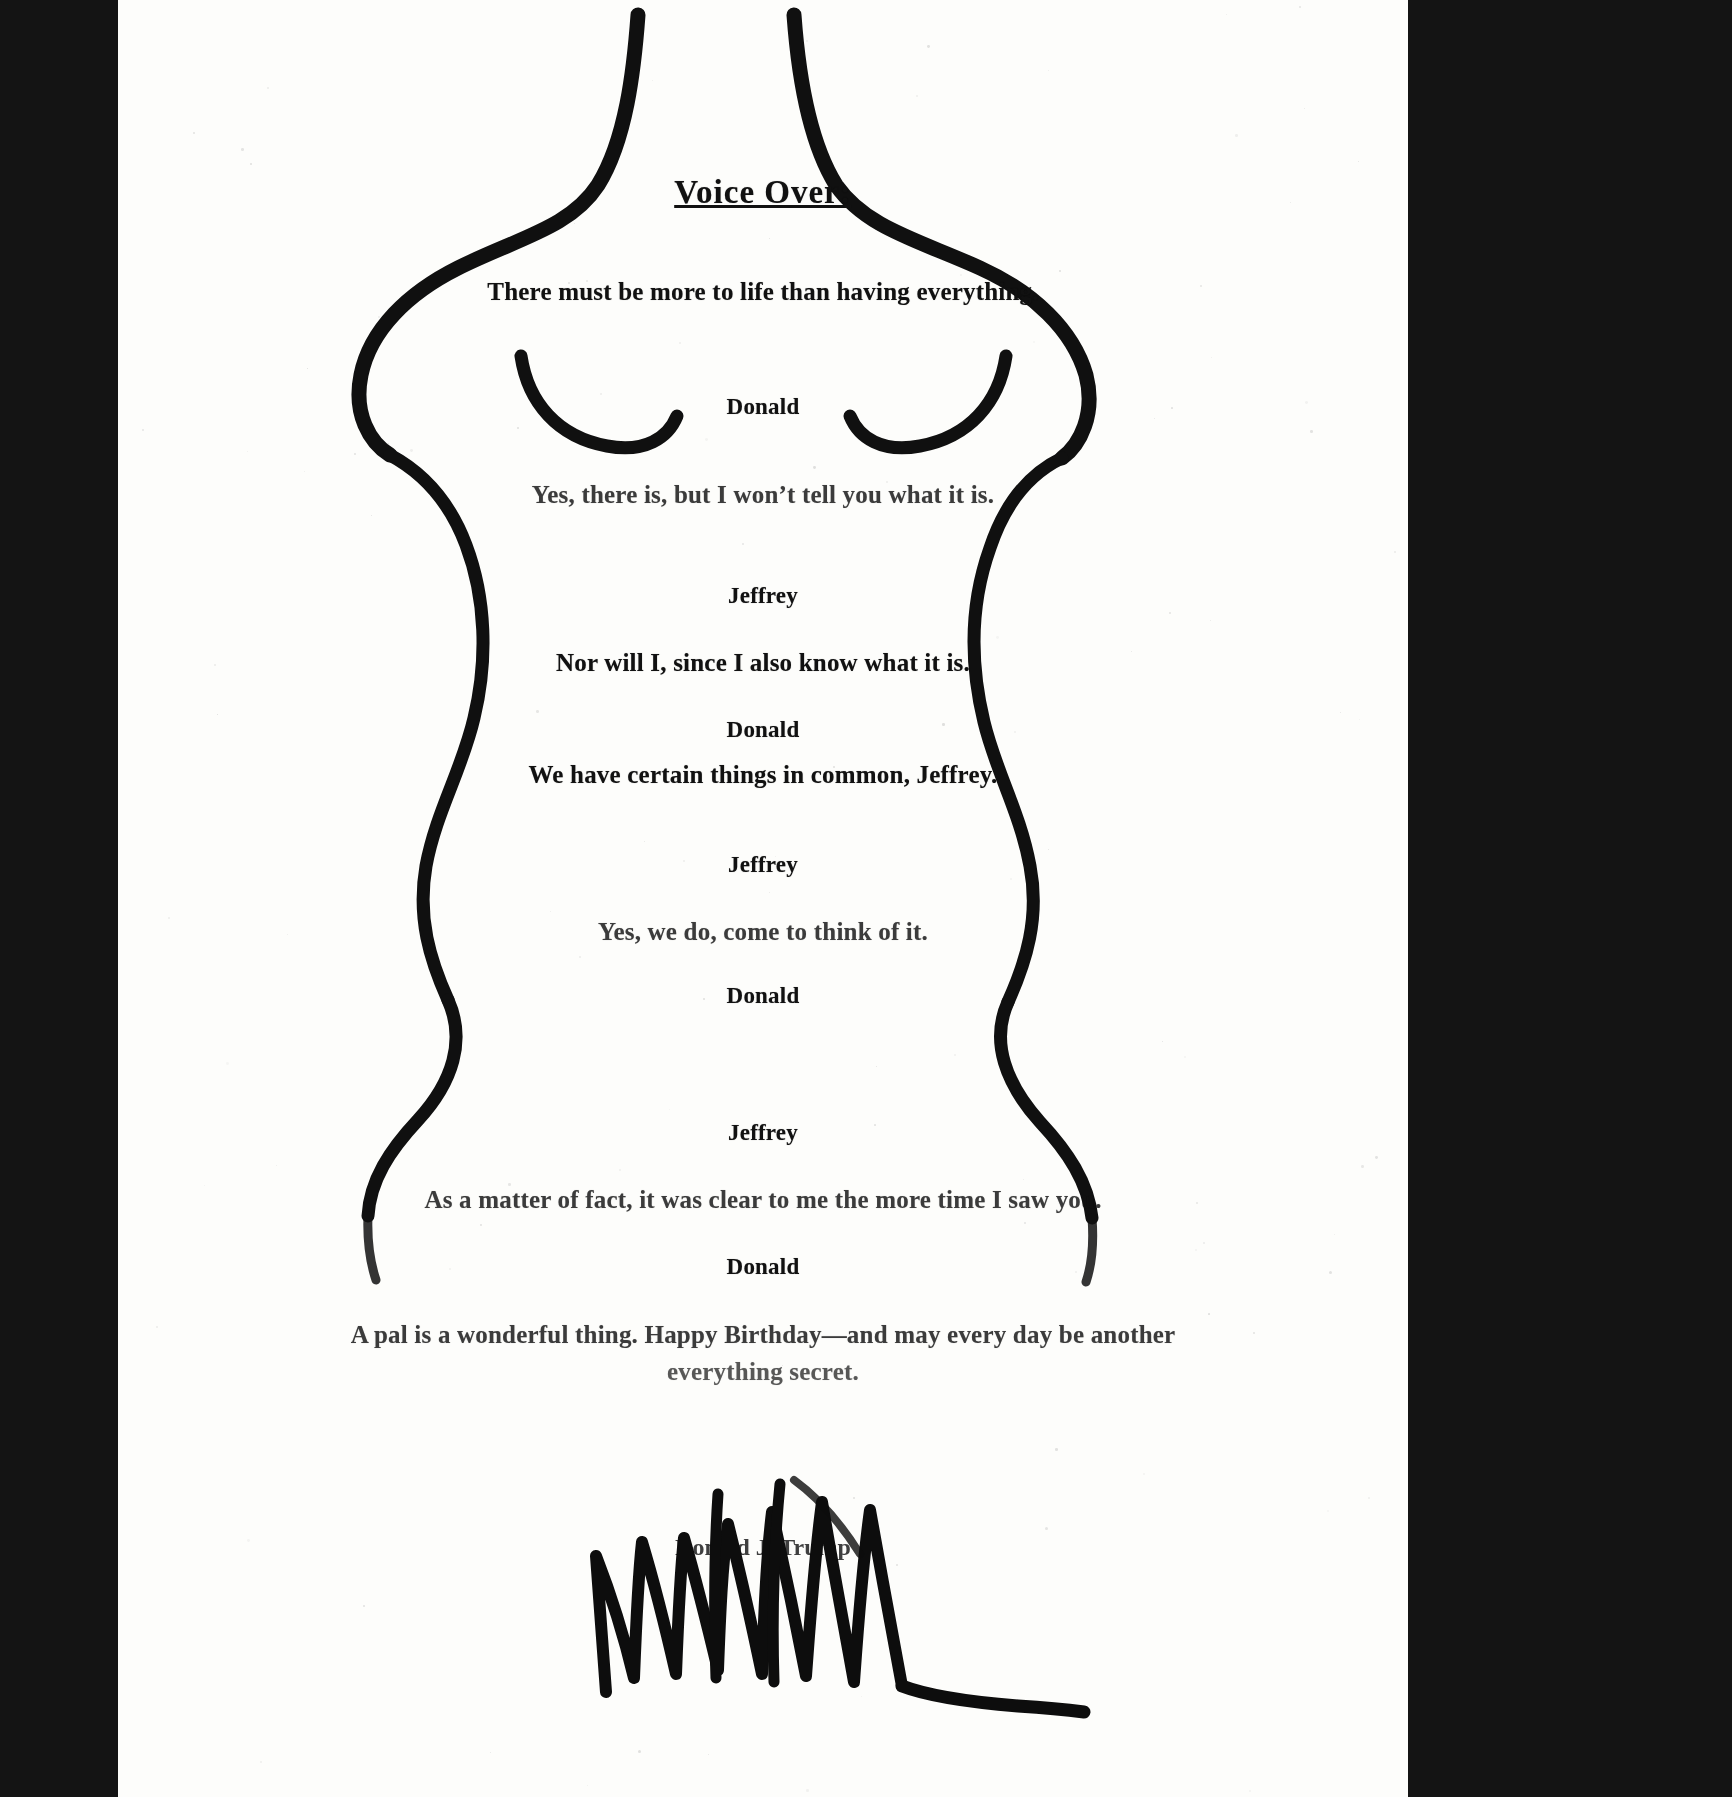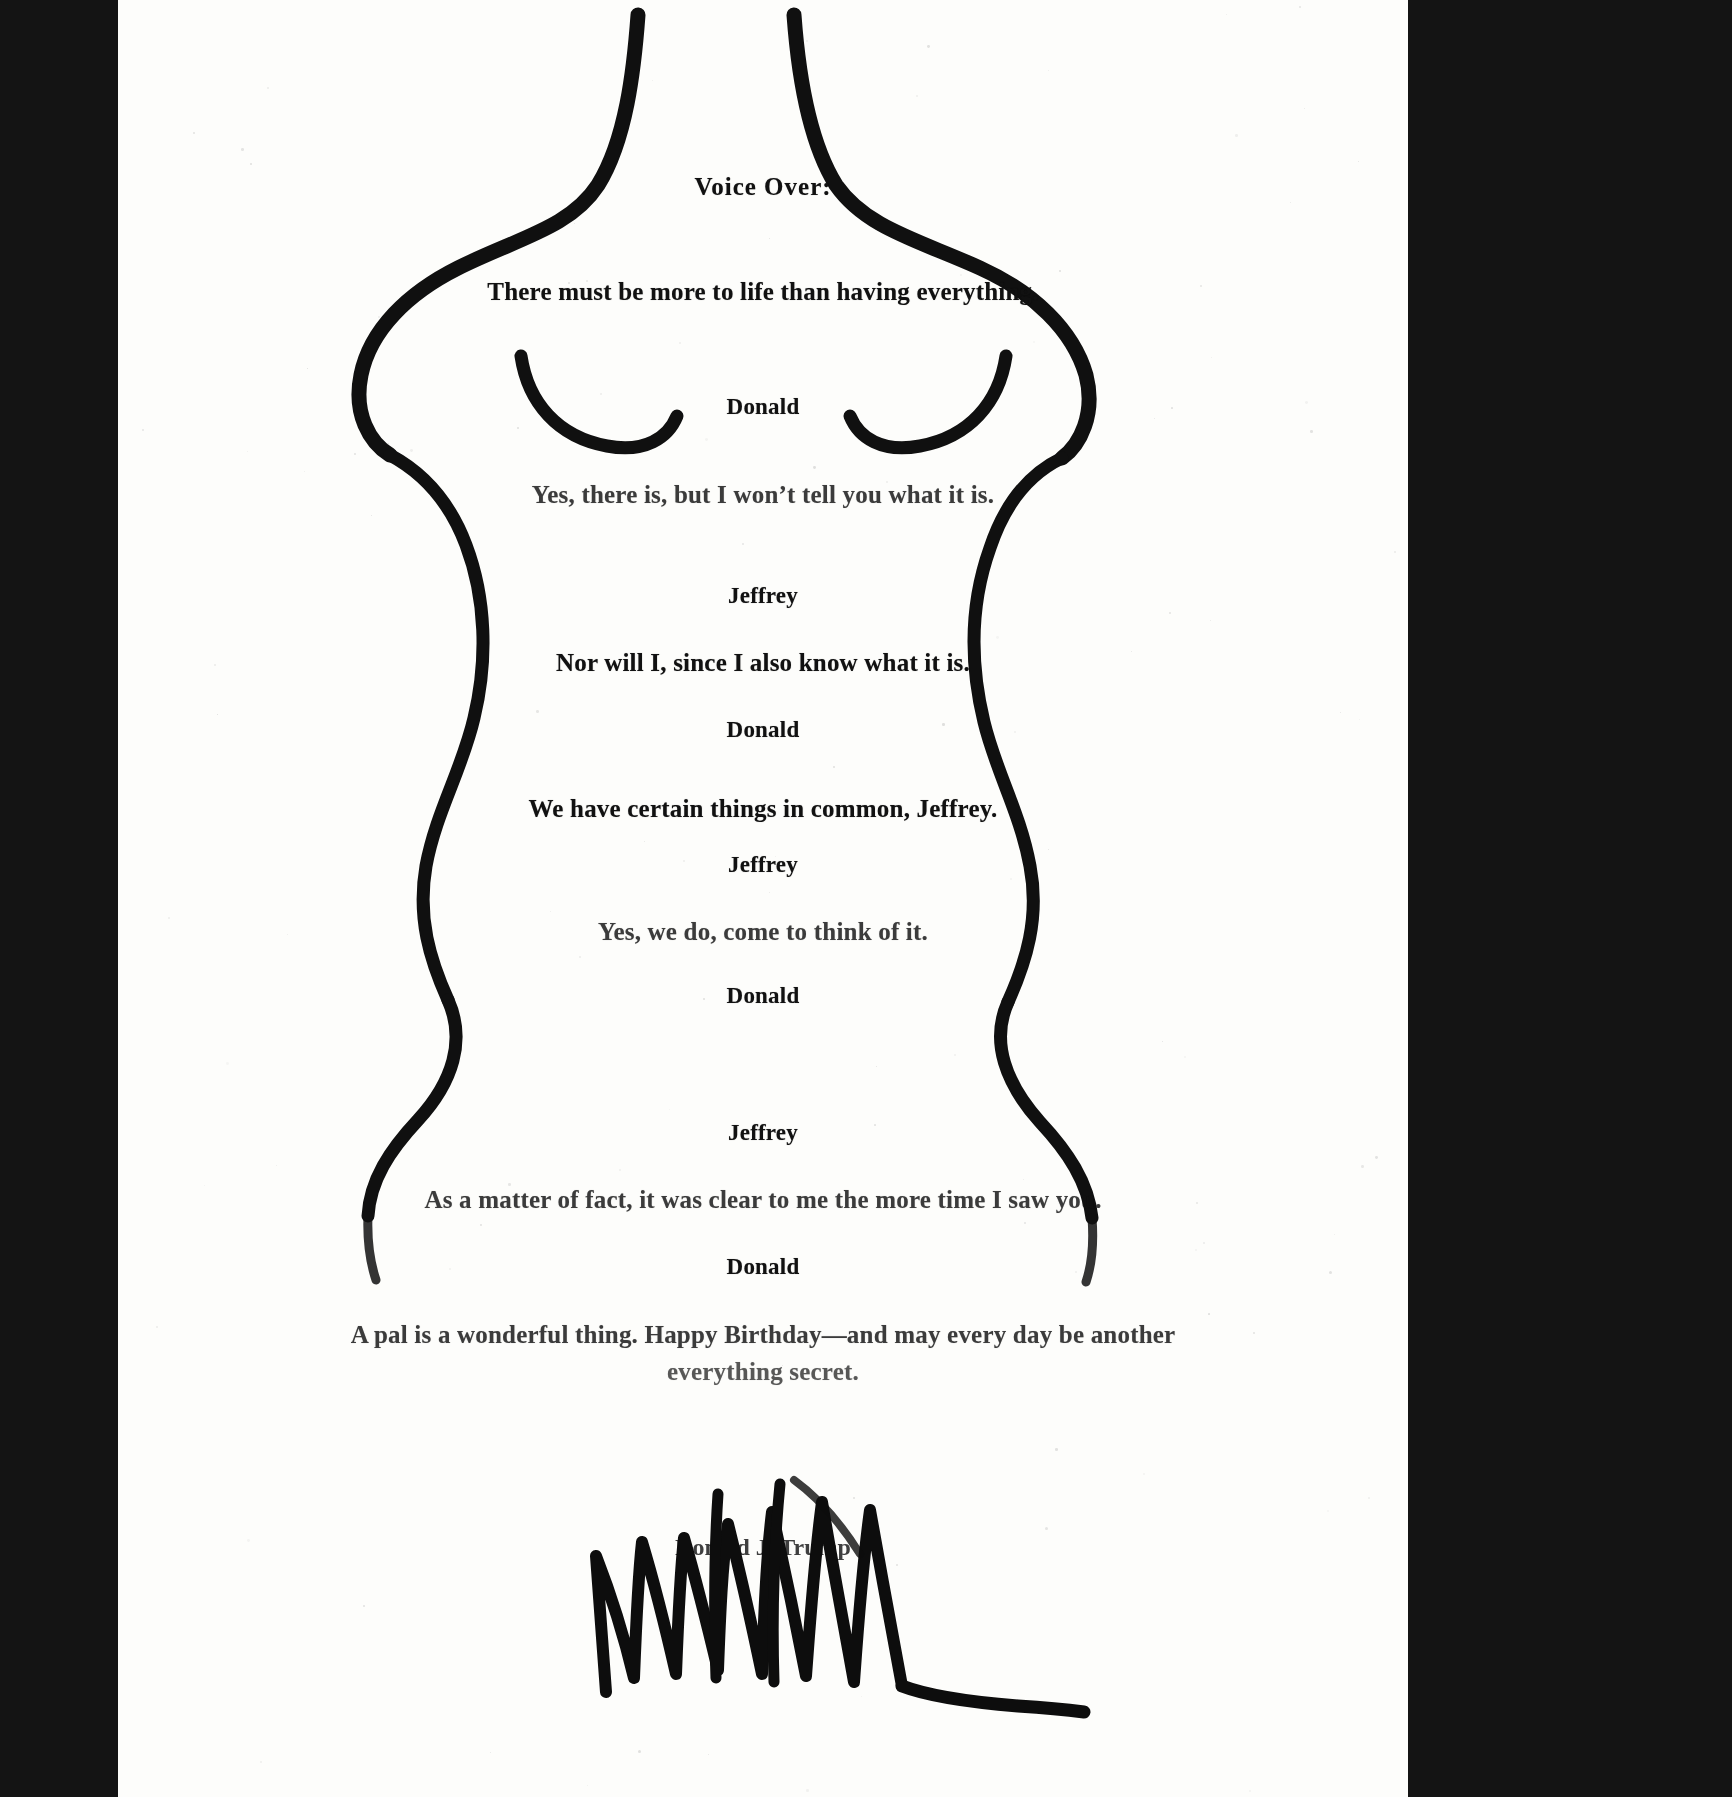--- a/index.html
+++ b/index.html
@@ -66,22 +66,23 @@
     line-height: 1.22;
     text-shadow: 0 0 1px rgba(0,0,0,0.35);
   }
   .speaker {
     font-size: 23px;
   }
   .dialogue {
     font-size: 25px;
   }
   .heading {
-    font-size: 25px;
+    font-size: 33px;
     letter-spacing: 1px;
+    text-decoration: underline;
   }
   .sig-name {
     position: absolute;
     width: 100%;
     text-align: center;
     font-size: 24px;
     font-weight: bold;
     color: #161616;
     font-family: "Liberation Serif", serif;
   }
@@ -269,21 +270,21 @@
 
     <div id="text-layer">
       <div class="ln heading" style="top:172px;">Voice Over:</div>
 
       <div class="ln dialogue" style="top:277px;">There must be more to life than having everything.</div>
       <div class="ln speaker" style="top:393px;">Donald</div>
       <div class="ln dialogue fade" style="top:480px;">Yes, there is, but I won’t tell you what it is.</div>
       <div class="ln speaker" style="top:582px;">Jeffrey</div>
       <div class="ln dialogue" style="top:648px;">Nor will I, since I also know what it is.</div>
       <div class="ln speaker" style="top:716px;">Donald</div>
-      <div class="ln dialogue" style="top:794px;">We have certain things in common, Jeffrey.</div>
+      <div class="ln dialogue" style="top:760px;">We have certain things in common, Jeffrey.</div>
       <div class="ln speaker" style="top:851px;">Jeffrey</div>
       <div class="ln dialogue fade" style="top:917px;">Yes, we do, come to think of it.</div>
       <div class="ln speaker" style="top:982px;">Donald</div>
       <div class="ln speaker" style="top:1119px;">Jeffrey</div>
       <div class="ln dialogue fade" style="top:1185px;">As a matter of fact, it was clear to me the more time I saw you.</div>
       <div class="ln speaker" style="top:1253px;">Donald</div>
       <div class="ln dialogue fade" style="top:1320px;">A pal is a wonderful thing. Happy Birthday—and may every day be another</div>
       <div class="ln dialogue fade2" style="top:1357px;">everything secret.</div>
 
       <div class="sig-name fade" style="top:1534px;">Donald J. Trump</div>

